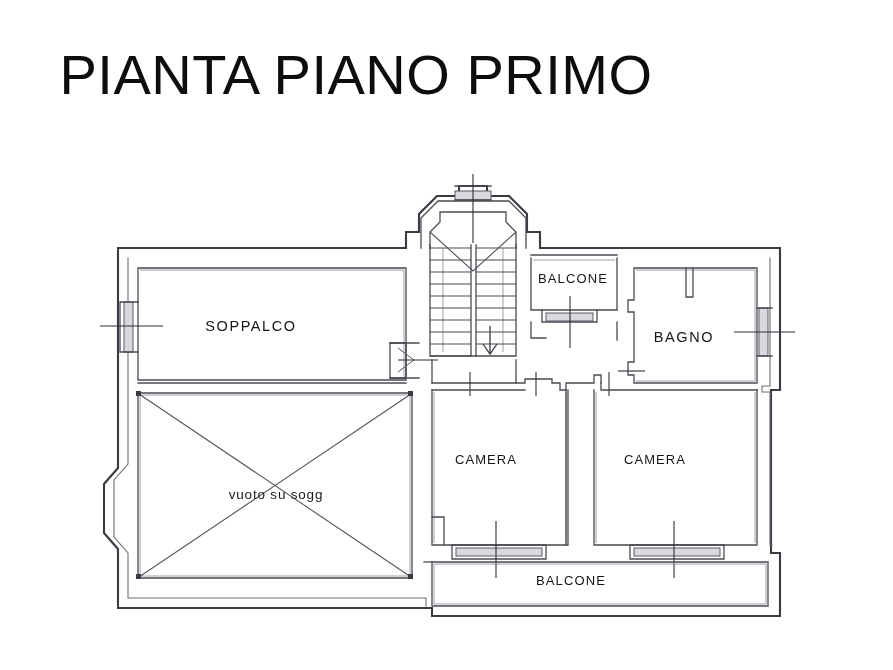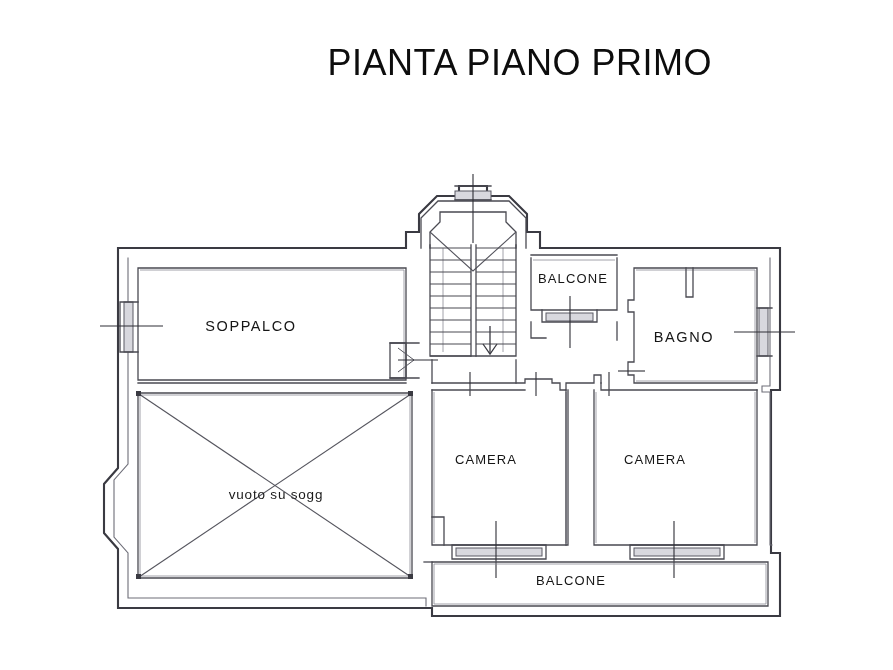--- a/index.html
+++ b/index.html
@@ -18,23 +18,23 @@
     position: relative;
     width: 893px;
     height: 670px;
     background: #ffffff;
   }
   #plan-title {
     position: absolute;
     left: 0;
     top: 42px;
     width: 712px;
-    text-align: right;
+    text-align: center;
     font-family: "Liberation Sans", sans-serif;
-    font-size: 36px;
+    font-size: 56px;
     font-weight: 400;
     letter-spacing: 0.5px;
     color: #0d0d0d;
     white-space: nowrap;
   }
   #plan-svg {
     position: absolute;
     left: 0;
     top: 0;
   }

